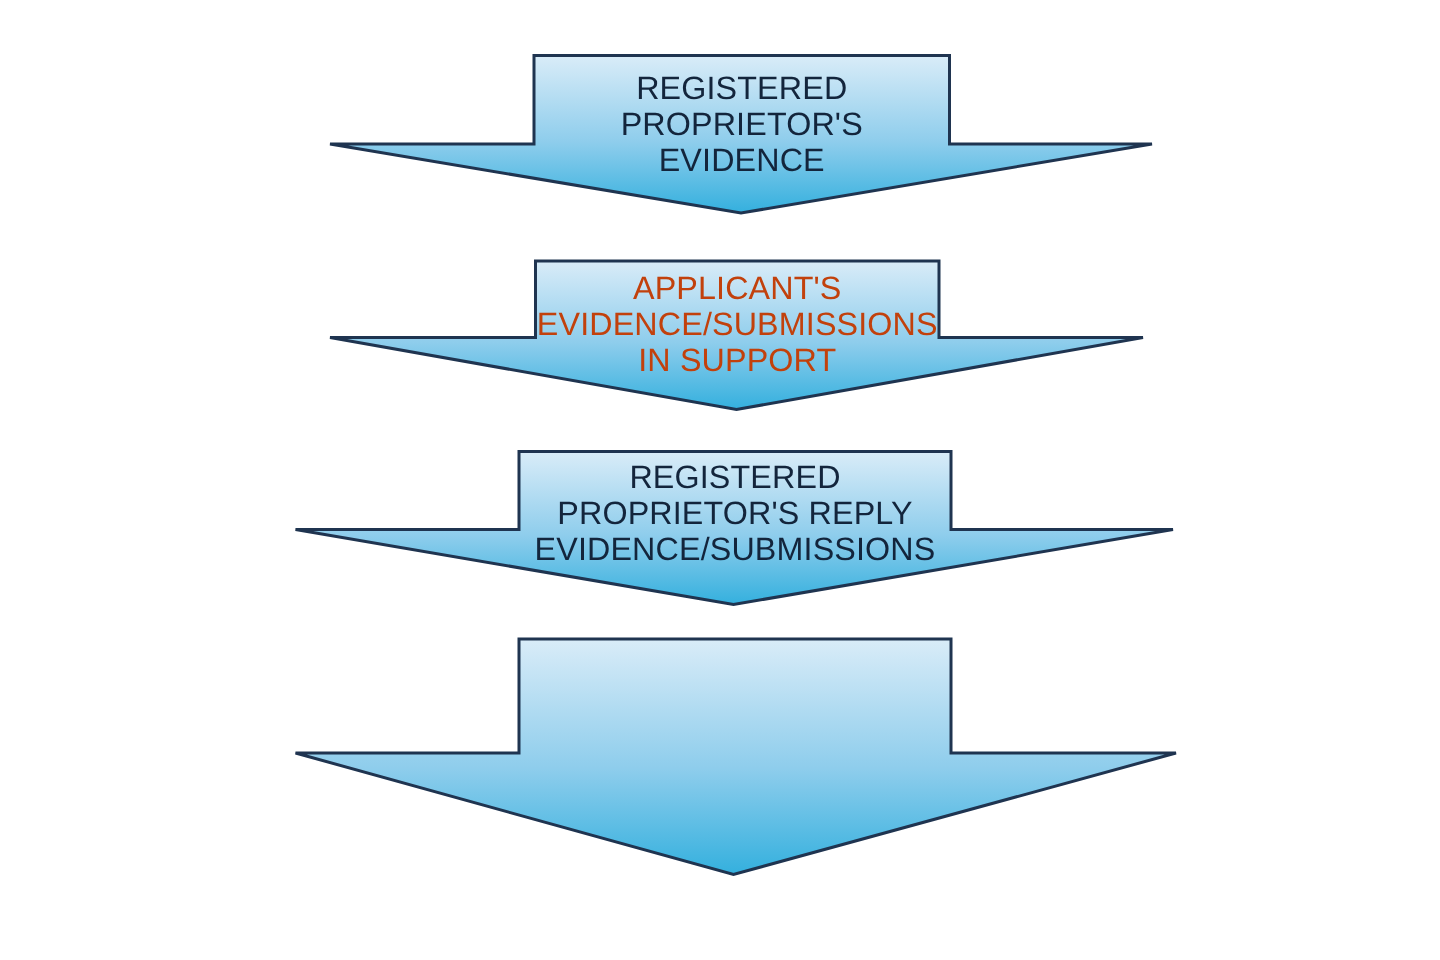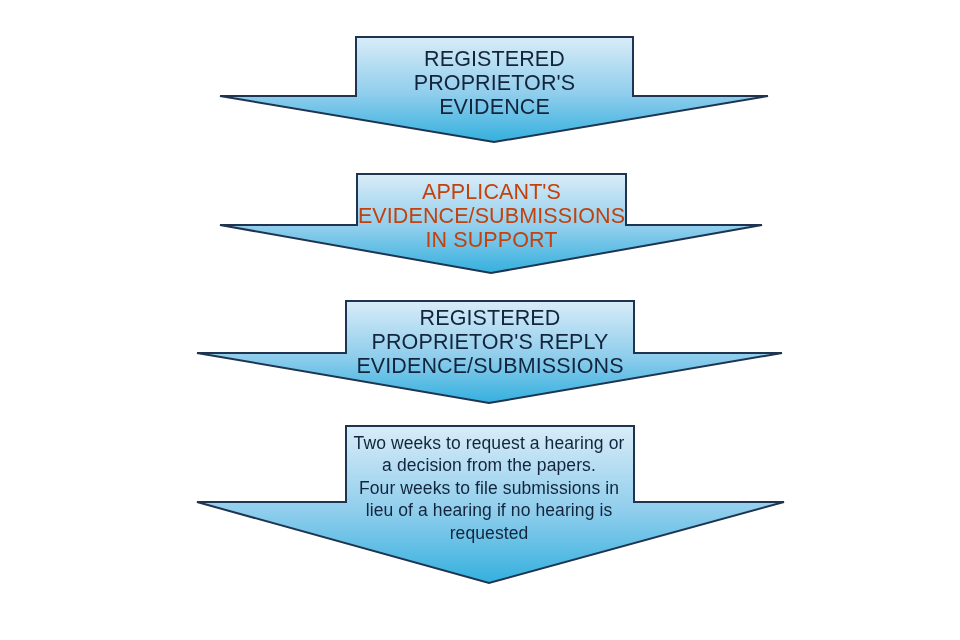--- a/index.html
+++ b/index.html
@@ -98,19 +98,14 @@
       <svg class="arrow-svg" width="960" height="640" viewBox="0 0 960 640">
         <defs>
           <linearGradient id="grad-3" x1="0" y1="426" x2="0" y2="583" gradientUnits="userSpaceOnUse">
             <stop offset="0" stop-color="#d9ecf8"></stop>
             <stop offset="0.55" stop-color="#8ecdec"></stop>
             <stop offset="1" stop-color="#34b0de"></stop>
           </linearGradient>
         </defs>
         <polygon points="346,426 634,426 634,502 784,502 489,583 197,502 346,502" fill="url(#grad-3)" stroke="#1f3450" stroke-width="2" stroke-linejoin="miter"></polygon>
       </svg>
-      <div class="arrow-label label-sentence" style="left: 344px; top: 432px; width: 290px; color: rgb(19, 37, 60);">Two weeks to request a hearing or
-a decision from the papers.
-Four weeks to file submissions in
-lieu of a hearing if no hearing is
-requested</div>
     </div>
   </div>
 
 </body></html>

